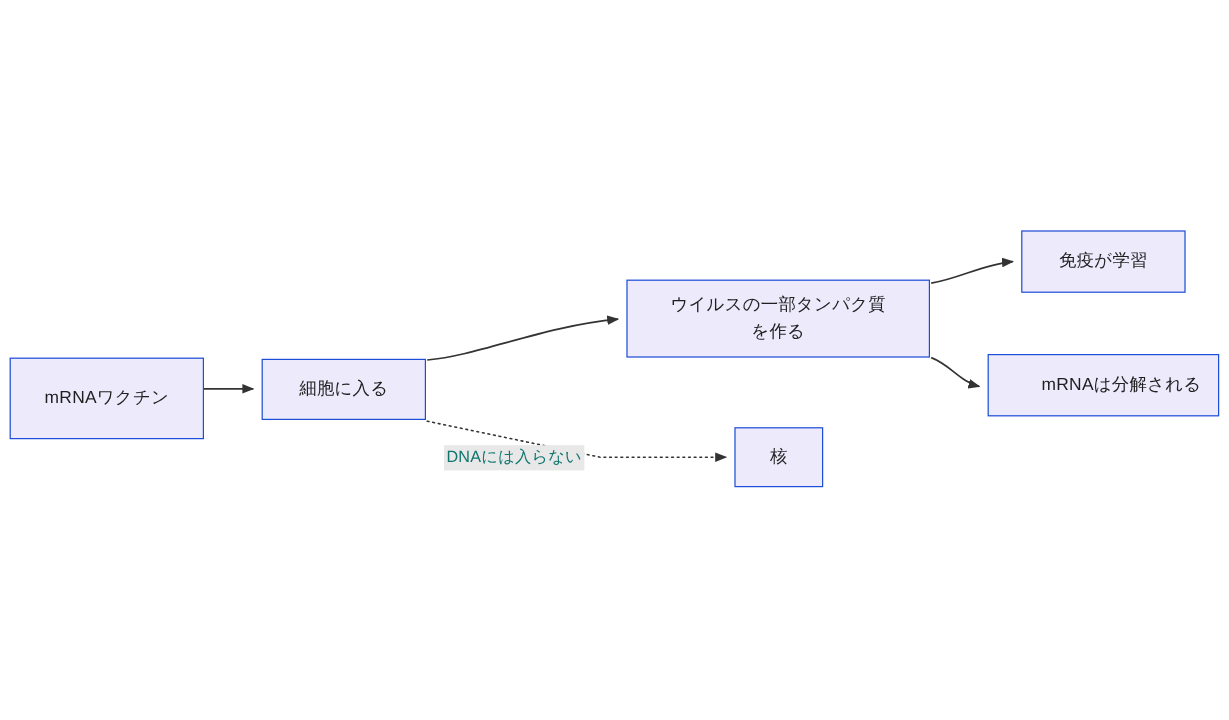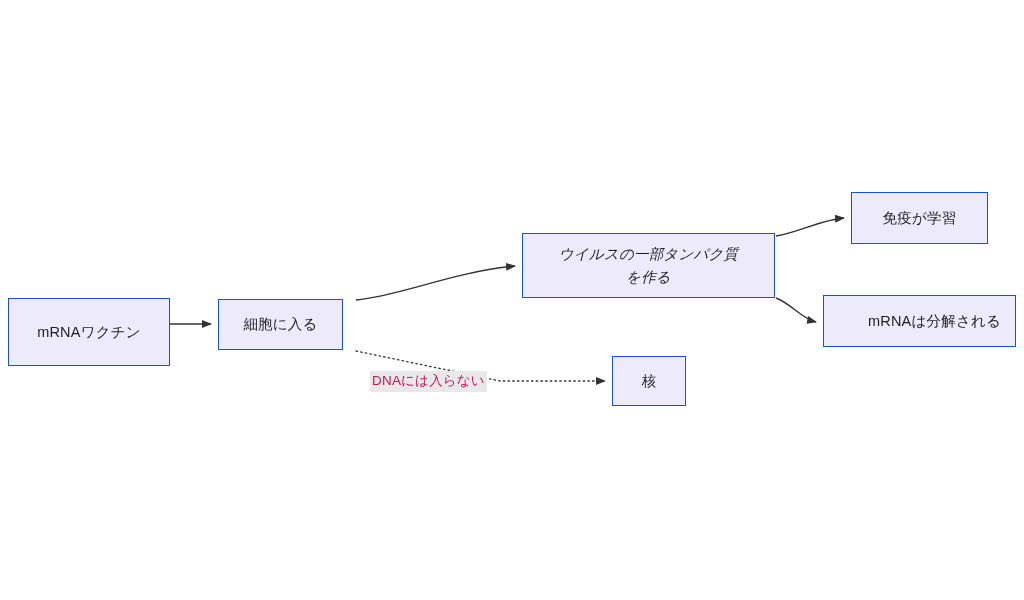--- a/index.html
+++ b/index.html
@@ -39,21 +39,21 @@
     color: #1f1f20;
     font-size: 14.5px;
     line-height: 1.55;
     letter-spacing: 0.2px;
     white-space: pre-line;
     padding: 2px 6px;
   }
   .edge-label {
     position: absolute;
     background: #E8E8E8;
-    color: #be185d;
+    color: #0f766e;
     font-size: 13.5px;
     line-height: 1.4;
     letter-spacing: 0.2px;
     padding: 1px 2px;
     white-space: nowrap;
   }
 </style>
 </head>
 <body>
 
@@ -77,25 +77,25 @@
 
     <path d="M776,236 C800,232 820,220 844,218" fill="none" stroke="#333333" stroke-width="1.4" marker-end="url(#arrow-solid)"></path>
 
     <path d="M776,298 C792,304 800,318 816,322" fill="none" stroke="#333333" stroke-width="1.4" marker-end="url(#arrow-solid)"></path>
   </svg>
 
   <div class="node" style="left:8px; top:298px; width:162px; height:68px;">
     <span>mRNAワクチン</span>
   </div>
 
-  <div class="node" style="left:218px; top:299px; width:125px; height:51px;">
+  <div class="node" style="left:218px; top:299px; width:137px; height:51px;">
     <span>細胞に入る</span>
   </div>
 
-  <div class="node" style="left:522px; top:233px; width:253px; height:65px;font-style:italic;">
+  <div class="node" style="left:522px; top:233px; width:253px; height:65px;">
     <span>ウイルスの一部タンパク質
 を作る</span>
   </div>
 
   <div class="node" style="left:851px; top:192px; width:137px; height:52px;">
     <span>免疫が学習</span>
   </div>
 
   <div class="node" style="left:823px; top:295px; width:193px; height:52px;padding-left:36px;">
     <span>mRNAは分解される</span>

